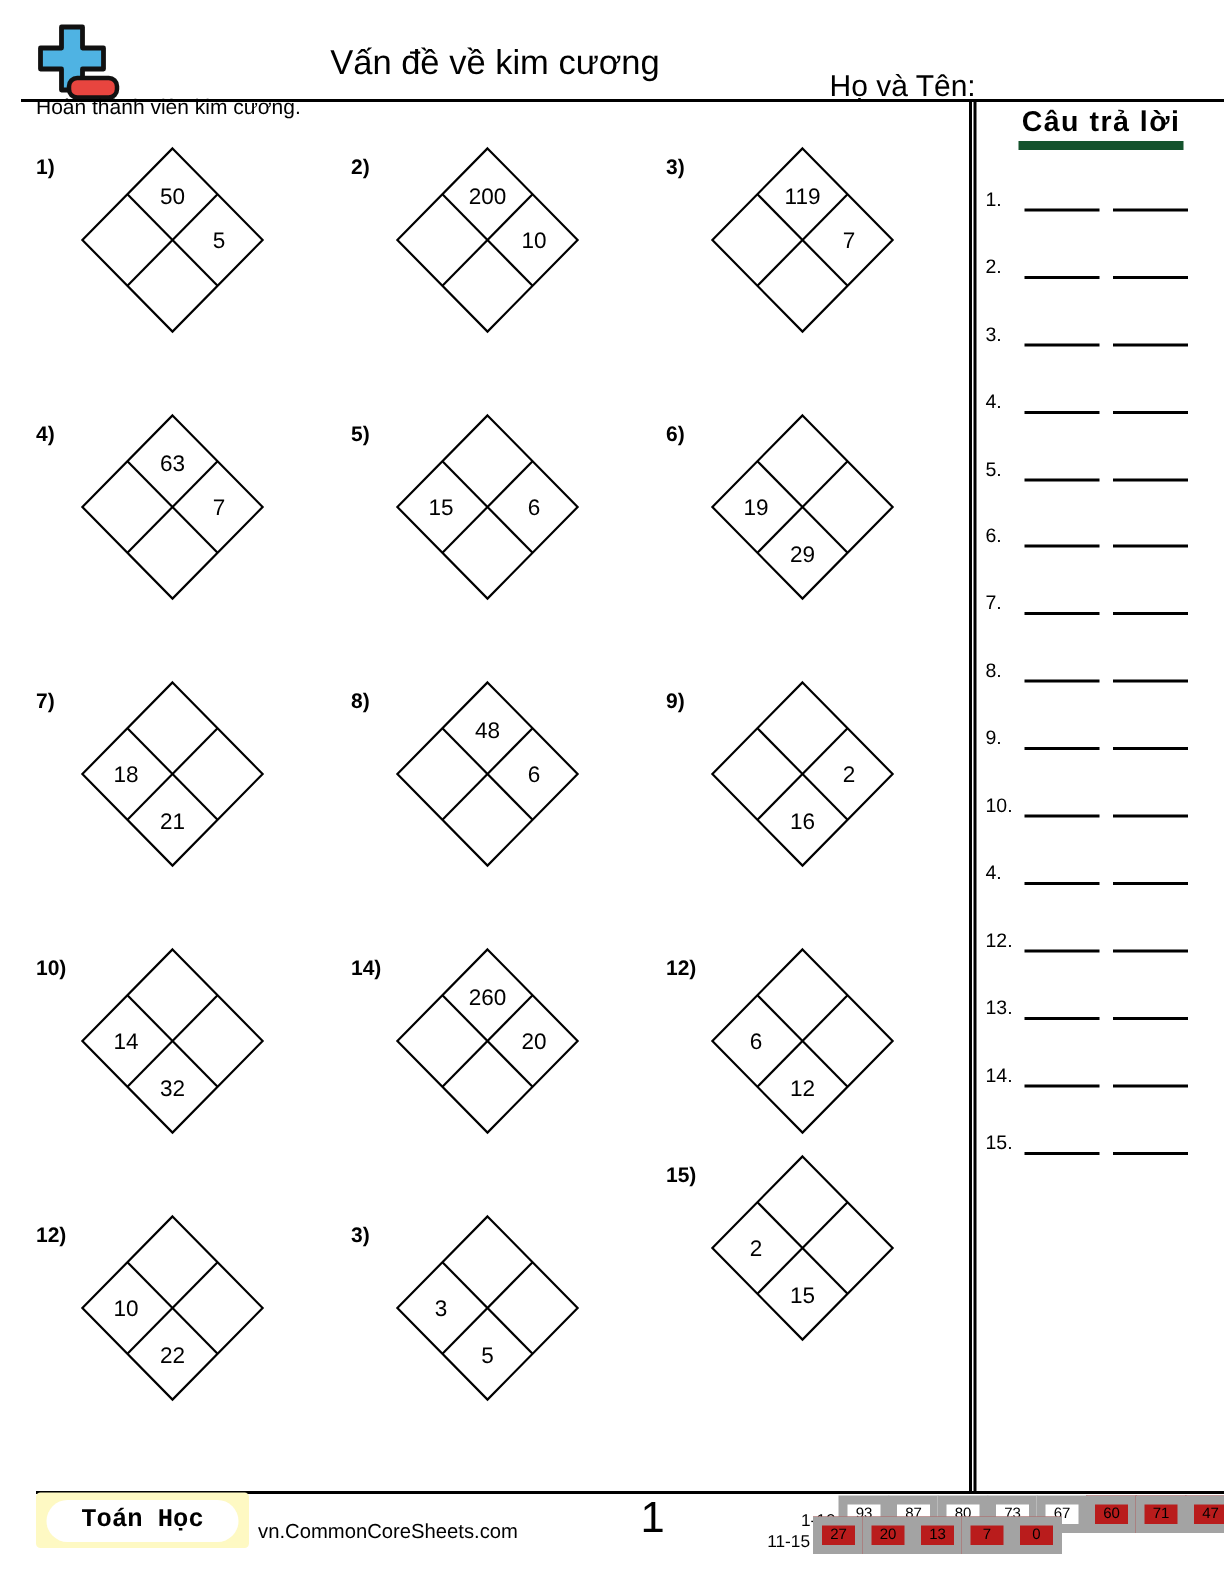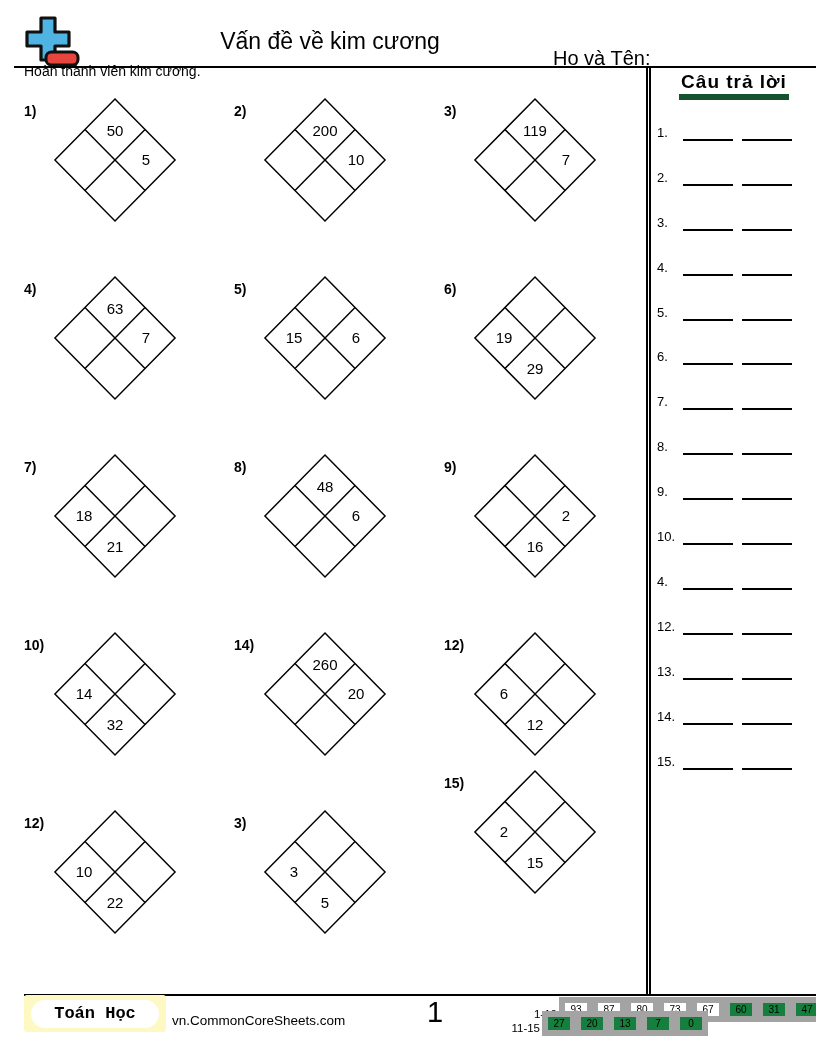--- a/index.html
+++ b/index.html
@@ -34,21 +34,21 @@
   .badge{position:absolute;left:24px;top:995px;width:142px;height:37px;background:#fef9c3;
     border-radius:3px;display:flex;align-items:center;justify-content:center;font-family:Liberation Mono, monospace;}
   .badge-pill{background:#fff;border-radius:15px;width:128px;height:28px;display:flex;
     align-items:center;justify-content:center;font-size:17px;font-weight:bold;}
   .site{position:absolute;left:172px;top:1013px;font-size:13.5px;}
   .page-num{position:absolute;left:400px;top:996px;width:70px;text-align:center;font-size:29px;}
   .grow{position:absolute;display:flex;align-items:flex-end;}
   .glabel{width:36px;text-align:right;margin-right:3px;font-size:11.5px;line-height:15px;}
   .gcell{width:22px;height:13px;border:6px solid #a3a3a3;margin-left:-1px;text-align:center;
     font-size:10px;line-height:13px;background:#fff;}
-  .gcell.blue{background:#15803d;}
+  .gcell.blue{background:#b91c1c;}
 </style>
 </head>
 <body>
 
 <svg class="logo" width="58" height="54" viewBox="0 0 58 54">
   <path d="M19 3 L33 3 L33 17 L47 17 L47 31 L33 31 L33 45 L19 45 L19 31 L5 31 L5 17 L19 17 Z" fill="#4fb3e3" stroke="#111" stroke-width="3.2" stroke-linejoin="round"></path>
   <rect x="24" y="37" width="32" height="13" rx="5.5" fill="#e8453f" stroke="#111" stroke-width="3"></rect>
 </svg>
 <div class="page-title">Vấn đề về kim cương</div>
 <div class="name-label">Họ và Tên:</div>
@@ -327,21 +327,21 @@
 <div class="page-num">1</div>
 
 <div class="grow" style="left:521px;top:997px">
   <span class="glabel">1-10</span>
   <span class="gcell">93</span>
   <span class="gcell">87</span>
   <span class="gcell">80</span>
   <span class="gcell">73</span>
   <span class="gcell">67</span>
   <span class="gcell blue">60</span>
-  <span class="gcell blue">31</span>
+  <span class="gcell blue">71</span>
   <span class="gcell blue">47</span>
   <span class="gcell blue">40</span>
   <span class="gcell blue">33</span>
 </div>
 <div class="grow" style="left:504px;top:1011px">
   <span class="glabel">11-15</span>
   <span class="gcell blue">27</span>
   <span class="gcell blue">20</span>
   <span class="gcell blue">13</span>
   <span class="gcell blue">7</span>

